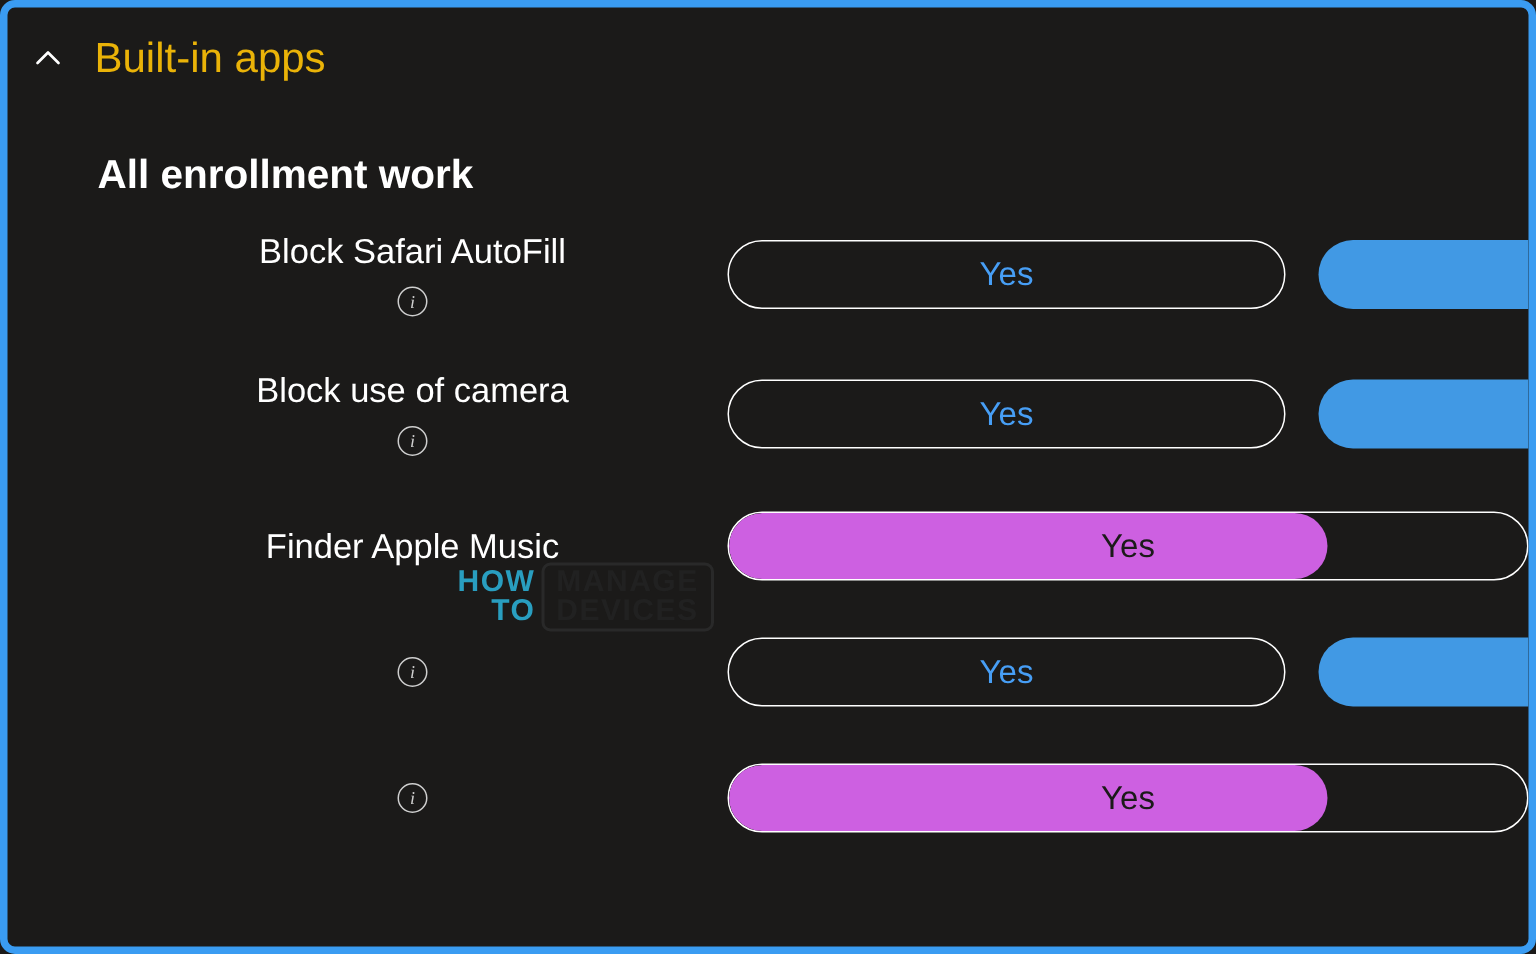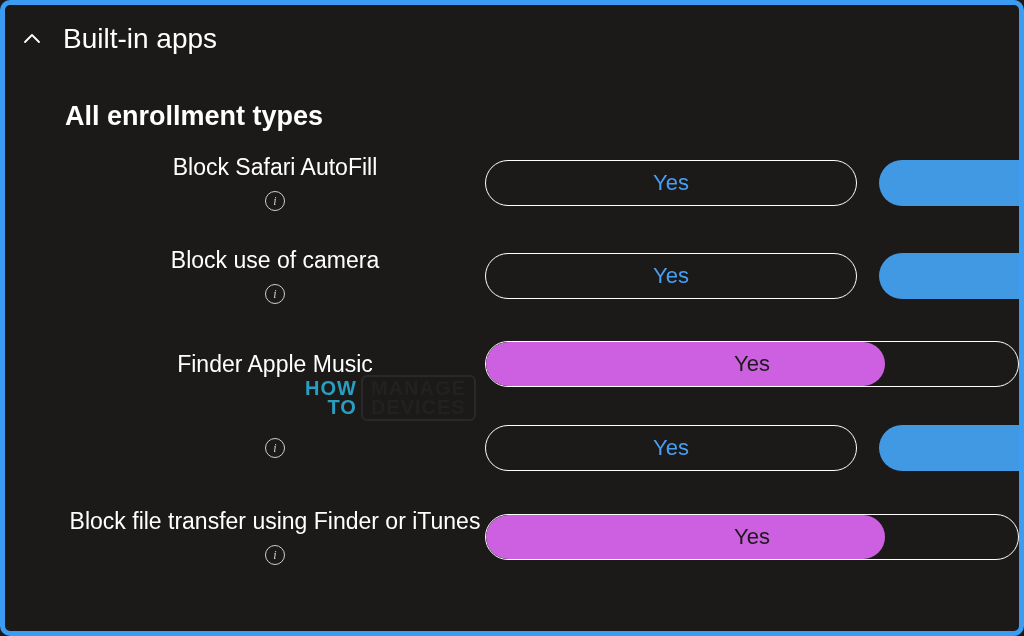--- a/index.html
+++ b/index.html
@@ -29,21 +29,21 @@
     height: 26px;
     display: flex;
     align-items: center;
     justify-content: center;
     color: #ffffff;
     cursor: pointer;
   }
   .section-title {
     font-size: 28px;
     font-weight: 400;
-    color: #ffffff;
+    color: #eab308;
   }
   .content {
     padding: 40px 0 0 60px;
   }
   .sub-title {
     font-size: 27px;
     font-weight: 600;
     color: #ffffff;
     margin-bottom: 22px;
   }
@@ -172,21 +172,21 @@
   <div class="header">
     <div class="chevron">
       <svg width="20" height="20" viewBox="0 0 20 20">
           <path d="M3 13 L10 6 L17 13" stroke="#ffffff" stroke-width="1.8" fill="none" stroke-linecap="round" stroke-linejoin="round"></path>
         </svg>
     </div>
     <div class="section-title">Built-in apps</div>
   </div>
 
   <div class="content">
-    <div class="sub-title">All enrollment types</div>
+    <div class="sub-title">All enrollment work</div>
 
     <div class="row">
       <div class="row-label">
         <span>Block Safari AutoFill</span>
         <span class="info-icon">i</span>
       </div>
       <div class="toggle-area">
         <div class="toggle blue">
           <span class="toggle-text">Yes</span>
         </div>
@@ -226,21 +226,20 @@
       <div class="toggle-area">
         <div class="toggle blue">
           <span class="toggle-text">Yes</span>
         </div>
         <div class="side-pill"></div>
       </div>
     </div>
 
     <div class="row" style="margin-bottom:0;">
       <div class="row-label">
-        <span>Block file transfer using Finder or iTunes</span>
         <span class="info-icon">i</span>
       </div>
       <div class="toggle-area">
         <div class="toggle purple">
           <div class="pill-fill"></div>
           <span class="toggle-text">Yes</span>
         </div>
       </div>
     </div>
 

